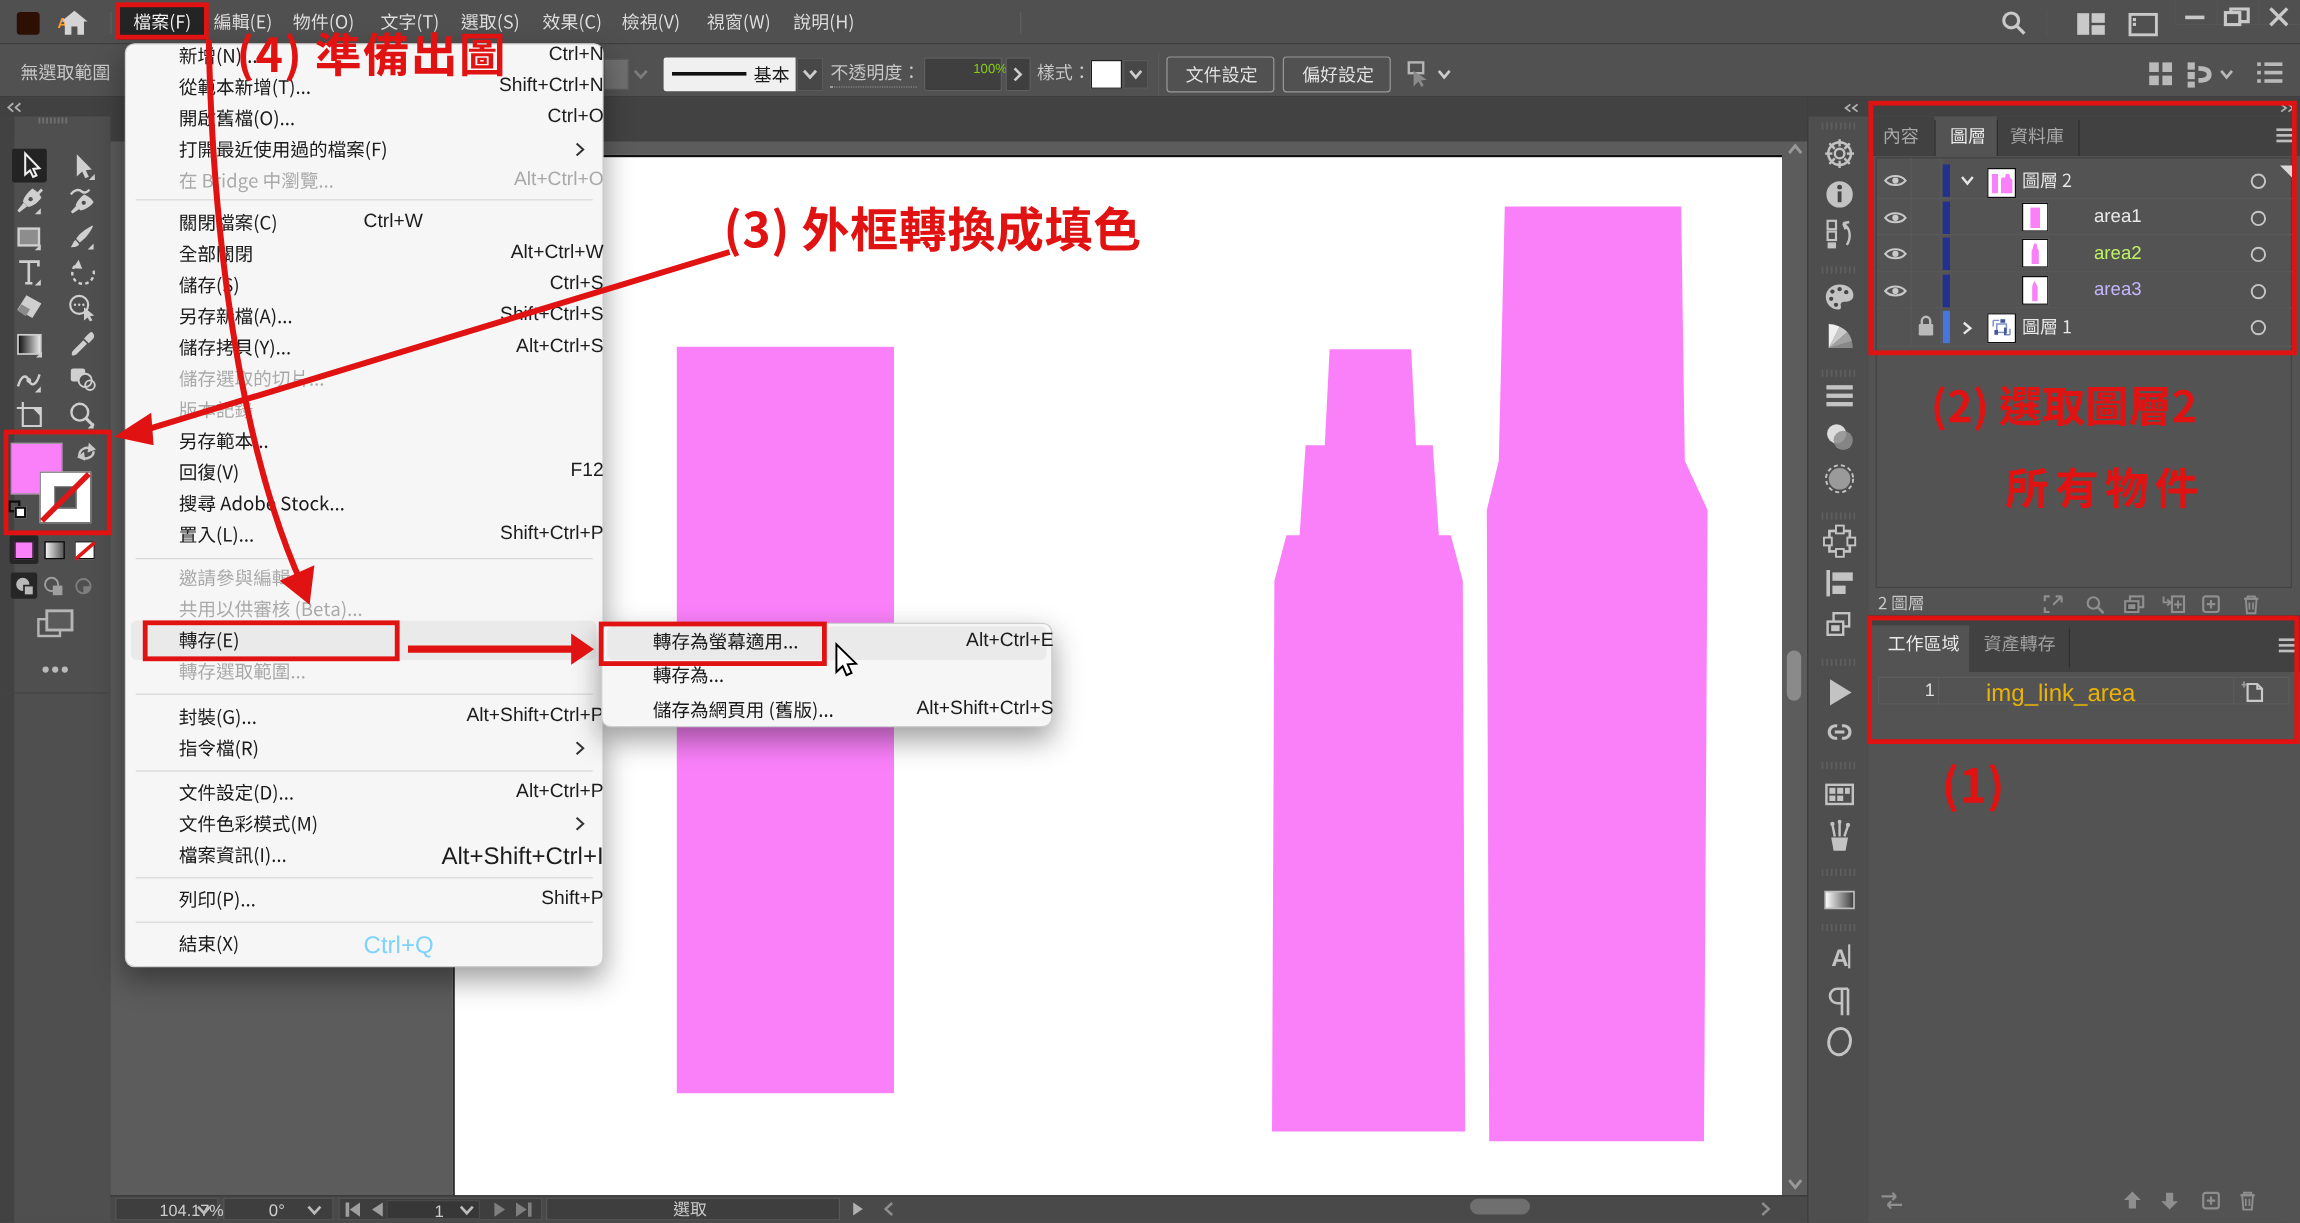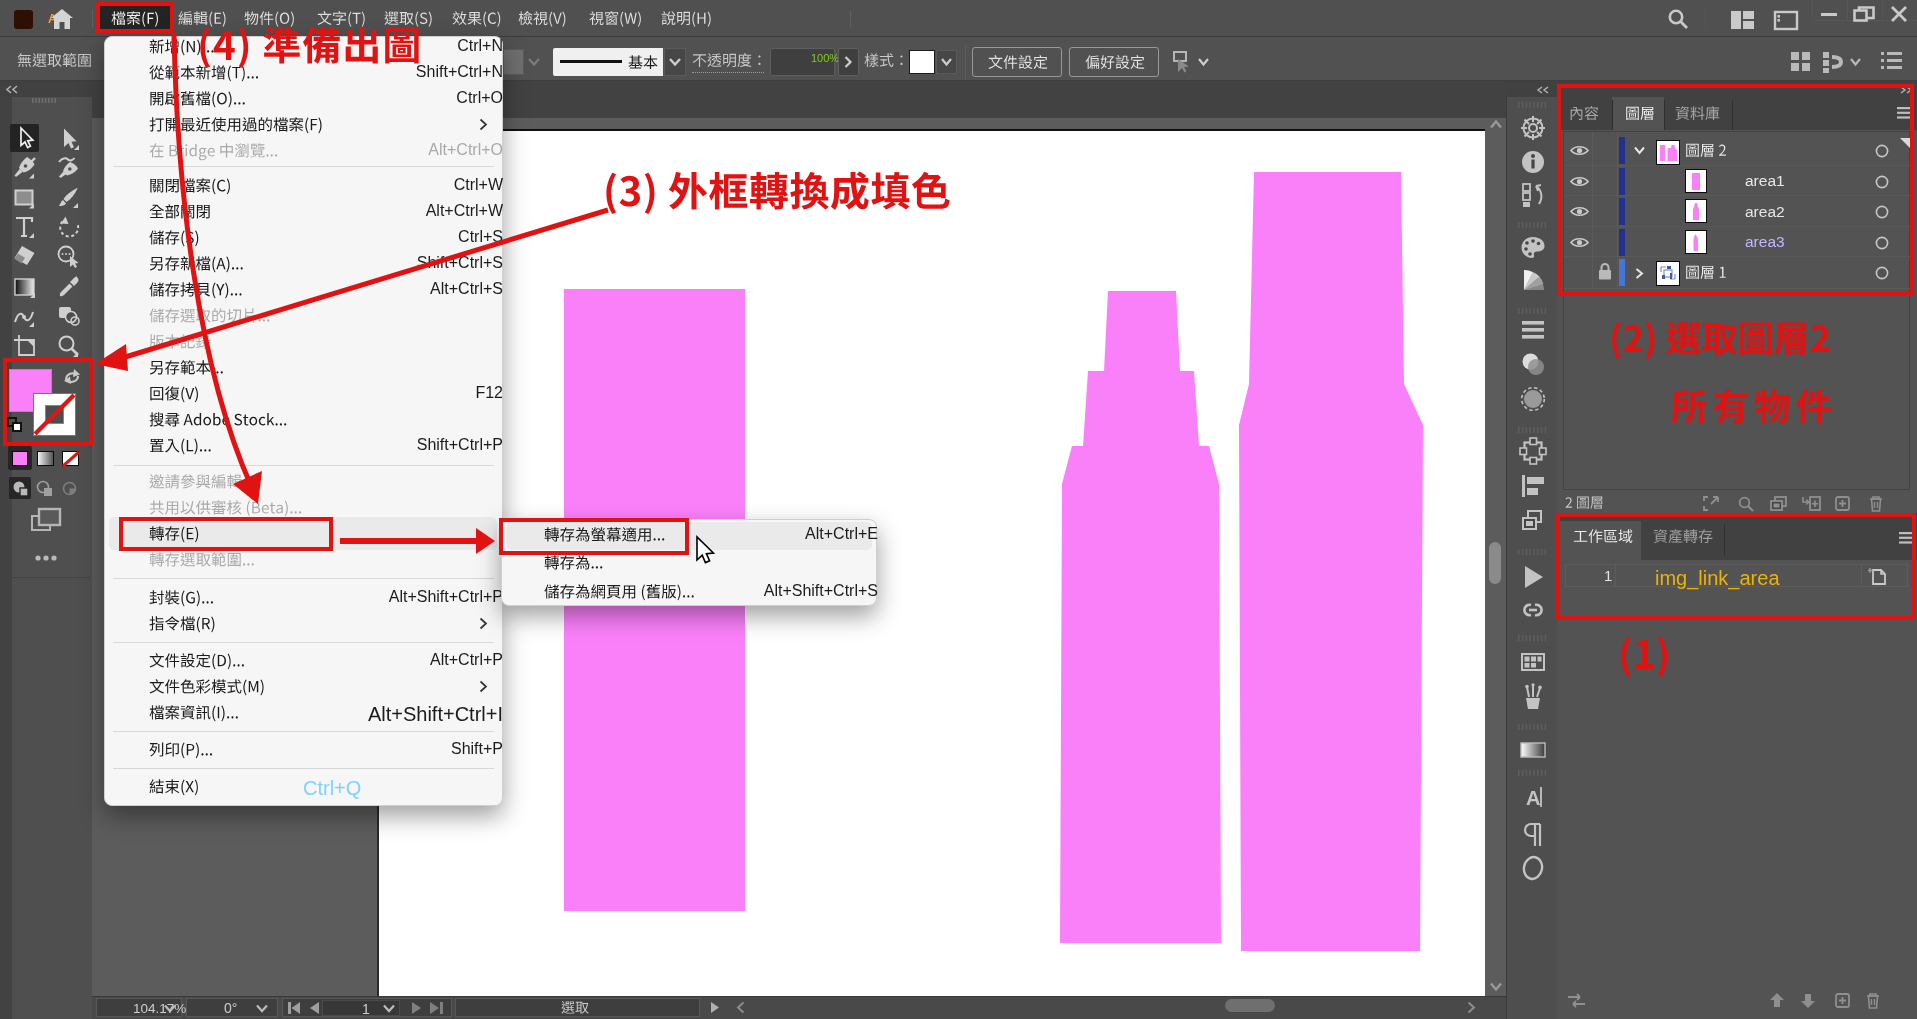--- a/index.html
+++ b/index.html
@@ -659,21 +659,21 @@
 <g fill="#46599c">
         <rect x="9" y="3" width="4" height="3"></rect>
         <rect x="4" y="12" width="3" height="4"></rect>
         <rect x="12" y="10" width="2" height="6"></rect>
       </g>
     </svg>
 <svg class="tx" style="left:1685px;top:140.2px;" width="43" height="20.2" viewBox="0 -15.8 43 20.2">
       <path fill="#e8e8e8" d="M5.4 -9.7H9.5V-8.7H5.4ZM4.9 -5.2H10V-1.9H4.9ZM4 -5.9V-1.2H11V-5.9ZM6.6 -4H8.3V-3.1H6.6ZM5.9 -4.6V-2.5H9.1V-4.6ZM3 -7.3V-6.6H12V-7.3H7.9V-8H10.5V-10.3H4.5V-8H7V-7.3ZM1.2 -12V1.2H2.3V0.6H12.7V1.2H13.8V-12ZM2.3 -0.4V-11H12.7V-0.4ZM20.6 -6.5C21 -6 21.5 -5.3 21.6 -4.9L22.4 -5.3C22.2 -5.7 21.7 -6.4 21.3 -6.9ZM25.7 -6.9C25.5 -6.4 25 -5.7 24.7 -5.3L25.4 -4.9C25.7 -5.3 26.1 -5.9 26.5 -6.5ZM18.2 -11H27.2V-9.8H18.2ZM18.9 -7.8V-3.9H28.3V-7.8H26.2L26.8 -8.6L26 -8.8H28.3V-11.9H17V-7.5C17 -5.1 16.9 -1.8 15.5 0.5C15.8 0.6 16.3 0.9 16.5 1.1C18 -1.3 18.2 -5 18.2 -7.5V-8.8H21.3L20.6 -8.6C20.8 -8.4 21 -8.1 21.1 -7.8ZM21.5 -8.8H25.8C25.6 -8.5 25.3 -8.2 25.1 -7.8H22.2C22 -8.1 21.8 -8.5 21.5 -8.8ZM20.7 -0.9H26.6V-0H20.7ZM20.7 -1.6V-2.5H26.6V-1.6ZM19.6 -3.2V1.2H20.7V0.7H26.6V1.2H27.7V-3.2ZM20 -7.1H23V-4.6H20ZM24.1 -7.1H27.2V-4.6H24.1ZM34 0H40.9V-1.2H37.9C37.3 -1.2 36.7 -1.1 36.1 -1.1C38.7 -3.5 40.4 -5.8 40.4 -8C40.4 -9.9 39.2 -11.2 37.2 -11.2C35.8 -11.2 34.8 -10.6 34 -9.6L34.8 -8.8C35.4 -9.5 36.1 -10.1 37 -10.1C38.4 -10.1 39.1 -9.2 39.1 -7.9C39.1 -6 37.5 -3.8 34 -0.8Z"></path>
     </svg>
 <div class="lt" style="left:1713px;top:172px;font-size:15.5px;color:#e8e8e8;font-weight:400">area1</div>
-<div class="lt" style="left:1713px;top:202.5px;font-size:15.5px;color:#e5e5e5;font-weight:400">area2</div>
+<div class="lt" style="left:1713px;top:202.5px;font-size:15.5px;color:#bef264;font-weight:400">area2</div>
 <div class="lt" style="left:1713px;top:233px;font-size:15.5px;color:#c4b5fd;font-weight:400">area3</div>
 <svg class="tx" style="left:1685px;top:262.2px;" width="43" height="20.2" viewBox="0 -15.8 43 20.2">
       <path fill="#e8e8e8" d="M5.4 -9.7H9.5V-8.7H5.4ZM4.9 -5.2H10V-1.9H4.9ZM4 -5.9V-1.2H11V-5.9ZM6.6 -4H8.3V-3.1H6.6ZM5.9 -4.6V-2.5H9.1V-4.6ZM3 -7.3V-6.6H12V-7.3H7.9V-8H10.5V-10.3H4.5V-8H7V-7.3ZM1.2 -12V1.2H2.3V0.6H12.7V1.2H13.8V-12ZM2.3 -0.4V-11H12.7V-0.4ZM20.6 -6.5C21 -6 21.5 -5.3 21.6 -4.9L22.4 -5.3C22.2 -5.7 21.7 -6.4 21.3 -6.9ZM25.7 -6.9C25.5 -6.4 25 -5.7 24.7 -5.3L25.4 -4.9C25.7 -5.3 26.1 -5.9 26.5 -6.5ZM18.2 -11H27.2V-9.8H18.2ZM18.9 -7.8V-3.9H28.3V-7.8H26.2L26.8 -8.6L26 -8.8H28.3V-11.9H17V-7.5C17 -5.1 16.9 -1.8 15.5 0.5C15.8 0.6 16.3 0.9 16.5 1.1C18 -1.3 18.2 -5 18.2 -7.5V-8.8H21.3L20.6 -8.6C20.8 -8.4 21 -8.1 21.1 -7.8ZM21.5 -8.8H25.8C25.6 -8.5 25.3 -8.2 25.1 -7.8H22.2C22 -8.1 21.8 -8.5 21.5 -8.8ZM20.7 -0.9H26.6V-0H20.7ZM20.7 -1.6V-2.5H26.6V-1.6ZM19.6 -3.2V1.2H20.7V0.7H26.6V1.2H27.7V-3.2ZM20 -7.1H23V-4.6H20ZM24.1 -7.1H27.2V-4.6H24.1ZM34.7 0H40.7V-1.1H38.5V-11H37.5C36.9 -10.7 36.1 -10.4 35.2 -10.2V-9.3H37.1V-1.1H34.7Z"></path>
     </svg>
 <svg class="ic" style="left:1875px;top:144px" width="14" height="14" viewBox="0 0 14 14">
       <circle cx="7" cy="7" r="5.6" fill="none" stroke="#c6c6c6" stroke-width="1.6"></circle>
     </svg>
 <svg class="ic" style="left:1875px;top:174.5px" width="14" height="14" viewBox="0 0 14 14">
       <circle cx="7" cy="7" r="5.6" fill="none" stroke="#c6c6c6" stroke-width="1.6"></circle>
     </svg>
@@ -783,21 +783,21 @@
 <svg class="ic" style="left:479px;top:118px" width="9" height="13" viewBox="0 0 9 13">
       <path d="M1.5 1.5 L7 6.5 L1.5 11.5" fill="none" stroke="#333" stroke-width="1.7"></path>
     </svg>
 <svg class="tx" style="left:148.5px;top:139.7px;" width="131" height="20.9" viewBox="0 -16.3 131 20.9">
       <path fill="#a9a9a9" d="M6.1 -13C5.8 -12.2 5.6 -11.4 5.2 -10.6H1V-9.5H4.7C3.7 -7.5 2.4 -5.7 0.6 -4.4C0.8 -4.2 1.1 -3.7 1.2 -3.4C1.8 -3.8 2.4 -4.4 3 -4.9V1.2H4.2V-6.3C4.9 -7.3 5.5 -8.4 6 -9.5H14.6V-10.6H6.5C6.8 -11.3 7.1 -12 7.3 -12.7ZM9.3 -8.7V-5.7H5.8V-4.6H9.3V-0.2H5.2V0.9H14.5V-0.2H10.4V-4.6H13.9V-5.7H10.4V-8.7ZM20.5 0H24.1C26.7 0 28.5 -1.1 28.5 -3.3C28.5 -4.9 27.5 -5.8 26.1 -6V-6.1C27.2 -6.5 27.8 -7.5 27.8 -8.6C27.8 -10.6 26.2 -11.4 23.9 -11.4H20.5ZM22 -6.5V-10.2H23.7C25.5 -10.2 26.4 -9.7 26.4 -8.4C26.4 -7.2 25.6 -6.5 23.7 -6.5ZM22 -1.1V-5.4H23.9C25.9 -5.4 27 -4.8 27 -3.4C27 -1.8 25.9 -1.1 23.9 -1.1ZM30.6 0H32V-5.4C32.6 -6.8 33.4 -7.4 34.1 -7.4C34.5 -7.4 34.7 -7.3 34.9 -7.2L35.2 -8.4C34.9 -8.6 34.7 -8.6 34.3 -8.6C33.4 -8.6 32.5 -8 31.9 -6.9H31.9L31.7 -8.4H30.6ZM36.6 0H38V-8.4H36.6ZM37.3 -10.2C37.9 -10.2 38.3 -10.5 38.3 -11.1C38.3 -11.6 37.9 -12 37.3 -12C36.8 -12 36.4 -11.6 36.4 -11.1C36.4 -10.5 36.8 -10.2 37.3 -10.2ZM43.7 0.2C44.7 0.2 45.6 -0.3 46.3 -1H46.3L46.5 0H47.6V-12.3H46.2V-9.1L46.3 -7.7C45.5 -8.3 44.9 -8.6 43.9 -8.6C42 -8.6 40.3 -6.9 40.3 -4.2C40.3 -1.4 41.6 0.2 43.7 0.2ZM44 -1C42.6 -1 41.7 -2.2 41.7 -4.2C41.7 -6.1 42.8 -7.4 44.1 -7.4C44.8 -7.4 45.5 -7.2 46.2 -6.6V-2.1C45.5 -1.4 44.8 -1 44 -1ZM53.3 3.9C55.9 3.9 57.6 2.5 57.6 1C57.6 -0.4 56.6 -1 54.6 -1H53C51.8 -1 51.5 -1.4 51.5 -2C51.5 -2.4 51.7 -2.7 52 -3C52.4 -2.8 52.9 -2.7 53.3 -2.7C55 -2.7 56.4 -3.8 56.4 -5.6C56.4 -6.3 56.1 -6.9 55.7 -7.3H57.4V-8.4H54.5C54.2 -8.5 53.8 -8.6 53.3 -8.6C51.6 -8.6 50.1 -7.5 50.1 -5.6C50.1 -4.6 50.7 -3.8 51.2 -3.4V-3.3C50.8 -3 50.3 -2.4 50.3 -1.7C50.3 -1.1 50.6 -0.6 51.1 -0.4V-0.3C50.3 0.2 49.8 0.9 49.8 1.6C49.8 3.1 51.3 3.9 53.3 3.9ZM53.3 -3.6C52.3 -3.6 51.5 -4.4 51.5 -5.6C51.5 -6.9 52.3 -7.6 53.3 -7.6C54.3 -7.6 55.1 -6.9 55.1 -5.6C55.1 -4.4 54.3 -3.6 53.3 -3.6ZM53.5 2.9C52 2.9 51.1 2.3 51.1 1.4C51.1 0.9 51.3 0.4 51.9 0C52.3 0.1 52.7 0.1 53 0.1H54.5C55.6 0.1 56.2 0.4 56.2 1.2C56.2 2.1 55.1 2.9 53.5 2.9ZM62.6 0.2C63.8 0.2 64.7 -0.2 65.4 -0.7L64.9 -1.6C64.2 -1.2 63.6 -0.9 62.8 -0.9C61.2 -0.9 60.1 -2.1 60 -3.9H65.7C65.7 -4.1 65.7 -4.4 65.7 -4.7C65.7 -7.1 64.5 -8.6 62.4 -8.6C60.4 -8.6 58.6 -6.9 58.6 -4.2C58.6 -1.4 60.4 0.2 62.6 0.2ZM60 -4.9C60.1 -6.6 61.2 -7.5 62.4 -7.5C63.7 -7.5 64.5 -6.6 64.5 -4.9ZM76.9 -13V-10.2H71.3V-2.9H72.5V-3.8H76.9V1.2H78.2V-3.8H82.6V-3H83.8V-10.2H78.2V-13ZM72.5 -5V-9.1H76.9V-5ZM82.6 -5H78.2V-9.1H82.6ZM86.5 -12C87.2 -11.4 88 -10.5 88.4 -9.9L89.2 -10.6C88.8 -11.2 87.9 -12 87.2 -12.6ZM85.9 -7.9C86.6 -7.3 87.5 -6.5 87.9 -6L88.6 -6.7C88.2 -7.2 87.3 -8 86.6 -8.5ZM86.2 0.2 87.1 0.7C87.7 -0.6 88.5 -2.5 89 -4L88.3 -4.6C87.6 -3 86.8 -1 86.2 0.2ZM90 -2.3C90.3 -1.7 90.6 -0.9 90.8 -0.4L91.5 -0.7C91.4 -1.2 91 -2 90.7 -2.5ZM96.5 -11.3V-2.5H97.4V-11.3ZM98.5 -12.9V-0.2C98.5 0 98.4 0.1 98.2 0.1C98 0.1 97.3 0.1 96.6 0.1C96.7 0.4 96.8 0.8 96.9 1.1C97.9 1.1 98.6 1.1 99 0.9C99.3 0.7 99.5 0.4 99.5 -0.2V-12.9ZM92.6 -8.1C91.8 -6.9 90.3 -5.9 88.9 -5.3C89.1 -5.1 89.4 -4.7 89.5 -4.5C89.9 -4.7 90.3 -5 90.7 -5.3V-4.7H92.1V-3.7H89.5V-2.8H92.1V-0.4L89 -0.1L89.2 0.8C90.9 0.6 93.5 0.3 95.9 0V-0.8L94.4 -0.7C94.6 -1.1 94.9 -1.7 95.1 -2.3L94.3 -2.6C94.1 -2 93.8 -1.2 93.5 -0.6L92.9 -0.5V-2.8H95.6V-3.7H92.9V-4.7H94.5V-5.5H91C91.6 -5.9 92.1 -6.3 92.5 -6.8C93.6 -6.2 94.9 -5.4 95.5 -4.8L96.1 -5.5C95.4 -6.1 94.1 -6.9 93 -7.4L93.2 -7.7ZM89.5 -7.3C89.7 -7.5 90 -7.7 91.7 -8.6L91.8 -8.1L92.5 -8.4L92.5 -8.4C92.7 -8.3 92.9 -8.1 93 -7.9C93.9 -8.7 94.2 -10 94.3 -11.5H95.1C95 -9.5 94.9 -8.7 94.8 -8.5C94.7 -8.3 94.6 -8.3 94.5 -8.3C94.3 -8.3 94.1 -8.3 93.8 -8.4C93.9 -8.2 93.9 -7.8 93.9 -7.5C94.3 -7.5 94.6 -7.5 94.8 -7.5C95.1 -7.6 95.2 -7.7 95.4 -7.9C95.7 -8.2 95.8 -9.2 95.9 -12C95.9 -12.1 95.9 -12.4 95.9 -12.4H92.6V-11.5H93.5C93.4 -10.2 93.2 -9.1 92.5 -8.4C92.4 -9.1 92.1 -10.1 91.7 -10.8L91 -10.6C91.2 -10.2 91.3 -9.8 91.5 -9.4L90.4 -8.8V-11.4C91.1 -11.6 91.9 -12 92.5 -12.4L91.8 -13C91.3 -12.6 90.4 -12.2 89.5 -11.9V-8.9C89.5 -8.3 89.3 -8.1 89.2 -8.1C89.3 -7.9 89.5 -7.5 89.5 -7.3ZM105 -4.3H112.2V-3.5H105ZM105 -2.8H112.2V-2.1H105ZM105 -5.7H112.2V-4.9H105ZM110.1 -10.7V-10H114.7V-10.7ZM113.4 -8.7H114.4V-7.6H113.4ZM111.7 -8.7H112.7V-7.6H111.7ZM110.1 -8.7H111V-7.6H110.1ZM109.3 -9.4V-6.9H115.3V-9.4ZM103.9 -6.4V-1.4H106.1C105.6 -0.3 104.5 0.1 101.5 0.3C101.7 0.6 101.9 1 102 1.2C105.4 0.9 106.7 0.2 107.2 -1.4H109.5V-0.3C109.5 0.8 109.9 1 111.4 1C111.7 1 113.8 1 114.1 1C115.2 1 115.6 0.7 115.7 -0.9C115.4 -1 114.9 -1.1 114.7 -1.3C114.6 -0 114.5 0.1 114 0.1C113.5 0.1 111.8 0.1 111.5 0.1C110.8 0.1 110.7 0.1 110.7 -0.3V-1.4H113.3V-6.4ZM110.1 -13C109.7 -12.2 109.1 -11.1 108.2 -10.4C108.4 -10.3 108.8 -10 109 -9.7C109.6 -10.2 110 -10.8 110.3 -11.3H115.5V-12.1H110.8C110.9 -12.4 111 -12.6 111.1 -12.8ZM104.9 -11H103.2V-11.7H104.9ZM108.4 -12.5H102.2V-7H108.5V-7.8H105.8V-8.7H108V-11H105.8V-11.7H108.4ZM104.9 -8.7V-7.8H103.2V-8.7ZM103.2 -10.3H107V-9.4H103.2ZM118.5 0.2C119.1 0.2 119.5 -0.2 119.5 -0.9C119.5 -1.5 119.1 -2 118.5 -2C117.9 -2 117.5 -1.5 117.5 -0.9C117.5 -0.2 117.9 0.2 118.5 0.2ZM122.8 0.2C123.4 0.2 123.8 -0.2 123.8 -0.9C123.8 -1.5 123.4 -2 122.8 -2C122.2 -2 121.8 -1.5 121.8 -0.9C121.8 -0.2 122.2 0.2 122.8 0.2ZM127.1 0.2C127.7 0.2 128.1 -0.2 128.1 -0.9C128.1 -1.5 127.7 -2 127.1 -2C126.5 -2 126.1 -1.5 126.1 -0.9C126.1 -0.2 126.5 0.2 127.1 0.2Z"></path>
     </svg>
 <div class="lt" style="left:271px;top:140.5px;width:200px;text-align:right;font-size:16px;color:#a9a9a9;font-weight:400">Alt+Ctrl+O</div>
 <svg class="tx" style="left:148.5px;top:174.7px;" width="84" height="20.9" viewBox="0 -16.3 84 20.9">
       <path fill="#1c1c1c" d="M3.7 -3.3C3.9 -3.3 4.3 -3.4 6.7 -3.7L6.9 -3.2H6.4V-1.8L6.3 -1.5H4.9V-2.9H4.1V-0.7H6.2C5.9 -0.3 5.4 0.1 4.4 0.4C4.6 0.6 4.9 0.9 5 1.1C6.9 0.5 7.2 -0.6 7.2 -1.8V-3.2H7L7.6 -3.4C7.4 -3.8 7.1 -4.5 6.8 -5.1L6.1 -4.9L6.5 -4.3L4.9 -4.2C5.7 -4.7 6.5 -5.5 7.2 -6.3L6.6 -6.7C6.4 -6.5 6.1 -6.2 5.9 -6L4.7 -5.9C5.1 -6.3 5.6 -6.8 6 -7.3L5.4 -7.6H7V-12.4H1.3V1.3H2.5V-7.6H5.1C4.8 -6.9 4.2 -6.3 4 -6.2C3.8 -6 3.7 -5.9 3.5 -5.9C3.6 -5.7 3.7 -5.3 3.8 -5.1C3.9 -5.2 4.2 -5.2 5.2 -5.3C4.8 -4.9 4.4 -4.6 4.3 -4.5C4 -4.2 3.7 -4.1 3.5 -4C3.5 -3.8 3.7 -3.4 3.7 -3.3ZM10.6 -2.9V-1.5H9.1V-3.2H8.2V1H9.1V-0.7H10.6V-0.3H11.4V-2.9ZM5.9 -9.6V-8.4H2.5V-9.6ZM5.9 -10.4H2.5V-11.5H5.9ZM13.1 -9.6V-8.4H9.5V-9.6ZM13.1 -10.4H9.5V-11.5H13.1ZM8 -3.3C8.2 -3.3 8.5 -3.4 11 -3.7L11.2 -3.1L11.9 -3.4C11.7 -3.8 11.3 -4.6 11 -5.1L10.4 -4.9L10.7 -4.3L9.2 -4.1C10 -4.7 10.8 -5.5 11.5 -6.3L10.8 -6.8C10.6 -6.5 10.4 -6.2 10.2 -6L9 -5.9C9.4 -6.3 9.8 -6.8 10.2 -7.3L9.6 -7.6H13.1V-0.2C13.1 -0 13.1 0 12.8 0.1C12.6 0.1 12 0.1 11.3 0C11.5 0.4 11.6 0.9 11.7 1.2C12.6 1.2 13.3 1.2 13.7 1C14.1 0.8 14.2 0.4 14.2 -0.2V-12.4H8.4V-7.6H9.4C9 -6.9 8.4 -6.3 8.3 -6.2C8.1 -6 7.9 -5.9 7.8 -5.9C7.9 -5.7 8 -5.3 8 -5.1C8.2 -5.1 8.4 -5.2 9.5 -5.3C9.1 -4.9 8.7 -4.6 8.5 -4.5C8.2 -4.2 8 -4 7.7 -4C7.8 -3.8 7.9 -3.4 8 -3.3ZM23.7 -6.6V-5.3H19.3V-4.3H23.3C22.2 -2.9 20.5 -1.6 18.9 -1C19.2 -0.8 19.5 -0.4 19.7 -0.1C21.1 -0.8 22.6 -2 23.7 -3.4V-0.4C23.7 -0.2 23.7 -0.2 23.5 -0.1C23.3 -0.1 22.7 -0.1 22 -0.2C22.2 0.1 22.4 0.5 22.4 0.8C23.3 0.8 23.9 0.8 24.3 0.6C24.7 0.5 24.8 0.2 24.8 -0.4V-4.3H27.2V-5.3H24.8V-6.6ZM21.4 -9.3V-7.9H18.1V-9.3ZM21.4 -10.2H18.1V-11.5H21.4ZM28.5 -9.3V-7.9H25V-9.3ZM28.5 -10.2H25V-11.5H28.5ZM29.1 -12.4H23.9V-7H28.5V-0.3C28.5 -0 28.4 0 28.1 0.1C27.8 0.1 26.8 0.1 25.8 0C26 0.4 26.2 0.9 26.2 1.2C27.6 1.2 28.5 1.2 29 1C29.5 0.8 29.7 0.4 29.7 -0.3V-12.4ZM16.9 -12.4V1.3H18.1V-7H22.5V-12.4ZM39.2 -7.7H43.3V-6.2H39.2ZM38.2 -8.5V-5.4H44.4V-8.5ZM33.9 -13V-9.7H31.8V-8.6H33.8C33.3 -6.5 32.4 -4 31.5 -2.7C31.7 -2.4 31.9 -2 32.1 -1.7C32.8 -2.7 33.4 -4.3 33.9 -6V1.2H34.9V-6.1C35.4 -5.3 35.9 -4.3 36.1 -3.8L36.8 -4.7C36.5 -5.1 35.3 -6.9 34.9 -7.4V-8.6H36.5V-9.7H34.9V-13ZM40.6 -1.5V-0.3H38.2V-1.5ZM41.6 -1.5H44.1V-0.3H41.6ZM40.6 -2.4H38.2V-3.6H40.6ZM41.6 -2.4V-3.6H44.1V-2.4ZM37.1 -4.5V1.2H38.2V0.6H44.1V1.2H45.3V-4.5ZM43.8 -12.9C43.6 -12.3 43.2 -11.4 42.8 -10.8L43.6 -10.5H41.7V-13H40.6V-10.5H38.5L39.4 -10.8C39.2 -11.4 38.8 -12.2 38.4 -12.8L37.4 -12.5C37.8 -11.9 38.2 -11.1 38.4 -10.5H36.7V-8H37.8V-9.6H44.6V-8H45.7V-10.5H43.7C44.1 -11 44.5 -11.8 44.9 -12.5ZM51.2 -2.2C50.4 -1.3 48.9 -0.5 47.5 -0C47.8 0.2 48.3 0.5 48.5 0.8C49.8 0.2 51.4 -0.8 52.4 -1.9ZM56 -1.7C57.4 -1 59.2 0.1 60.1 0.8L60.9 0C60 -0.7 58.2 -1.8 56.8 -2.4ZM47.3 -3.6V-2.6H53.6V1.2H54.8V-2.6H61.2V-3.6H54.8V-4.9H53.6V-3.6ZM53.2 -12.8C53.4 -12.5 53.6 -12.2 53.7 -11.9H47.7V-9.6H48.8V-10.9H59.7V-9.6H60.8V-11.9H55.1C54.9 -12.2 54.6 -12.7 54.3 -13.1ZM56.4 -8.2C55.9 -7.5 55.2 -7 54.4 -6.6C53.4 -6.9 52.4 -7 51.4 -7.2C51.7 -7.5 52 -7.8 52.3 -8.2ZM49.4 -6.6C50.6 -6.4 51.7 -6.3 52.7 -6.1C51.3 -5.7 49.6 -5.5 47.5 -5.4C47.6 -5.1 47.8 -4.8 47.9 -4.4C50.7 -4.6 53 -4.9 54.7 -5.7C56.7 -5.2 58.5 -4.7 59.7 -4.2L60.9 -5C59.6 -5.5 57.9 -5.9 56 -6.3C56.7 -6.8 57.3 -7.4 57.8 -8.2H61.1V-9.1H58.3C58.4 -9.3 58.5 -9.6 58.6 -9.9L57.5 -10.2C57.4 -9.8 57.2 -9.4 57 -9.1H53.2C53.6 -9.5 53.9 -10 54.2 -10.4L53 -10.7C52.7 -10.2 52.3 -9.7 51.8 -9.1H47.5V-8.2H51C50.5 -7.6 49.9 -7.1 49.4 -6.6ZM65.7 3 66.6 2.7C65.2 0.4 64.6 -2.2 64.6 -4.8C64.6 -7.4 65.2 -10.1 66.6 -12.3L65.7 -12.7C64.3 -10.4 63.4 -7.9 63.4 -4.8C63.4 -1.8 64.3 0.7 65.7 3ZM73.1 0.2C74.6 0.2 75.7 -0.4 76.6 -1.4L75.8 -2.3C75.1 -1.5 74.2 -1.1 73.1 -1.1C71 -1.1 69.6 -2.9 69.6 -5.7C69.6 -8.6 71.1 -10.3 73.2 -10.3C74.2 -10.3 74.9 -9.9 75.5 -9.2L76.3 -10.2C75.6 -10.9 74.6 -11.6 73.2 -11.6C70.3 -11.6 68.1 -9.3 68.1 -5.7C68.1 -2 70.2 0.2 73.1 0.2ZM78.7 3C80.1 0.7 80.9 -1.8 80.9 -4.8C80.9 -7.9 80.1 -10.4 78.7 -12.7L77.8 -12.3C79.1 -10.1 79.8 -7.4 79.8 -4.8C79.8 -2.2 79.1 0.4 77.8 2.7Z"></path>
     </svg>
-<div class="lt" style="left:271px;top:175.5px;width:200px;text-align:right;font-size:16px;color:#1c1c1c;font-weight:400">Ctrl+W</div>
+<div class="lt" style="left:271px;top:175.5px;width:200px;font-size:16px;color:#1c1c1c;font-weight:400">Ctrl+W</div>
 <svg class="tx" style="left:148.5px;top:200.7px;" width="64" height="20.9" viewBox="0 -16.3 64 20.9">
       <path fill="#1c1c1c" d="M1.2 -0.2V0.8H14.4V-0.2H8.3V-2.9H12.7V-3.9H8.3V-6.3H12.1V-7.3H3.4V-6.3H7.1V-3.9H2.7V-2.9H7.1V-0.2ZM3.6 -12.6V-11.5H6.4C4.8 -9.8 2.5 -8 0.6 -7.1C0.9 -6.9 1.1 -6.5 1.3 -6.2C3.5 -7.3 6.1 -9.5 7.7 -11.5C9.3 -9.4 11.8 -7.4 14.2 -6.3C14.4 -6.6 14.7 -7.1 15 -7.3C12.5 -8.3 9.8 -10.4 8.4 -12.6ZM17.7 -9.7C18.1 -8.9 18.5 -7.8 18.7 -7.1L19.7 -7.4C19.6 -8.1 19.2 -9.2 18.7 -10ZM25.2 -12.2V1.2H26.3V-11.1H28.8C28.3 -9.9 27.7 -8.3 27.1 -6.9C28.5 -5.5 28.9 -4.4 28.9 -3.4C28.9 -2.9 28.8 -2.4 28.5 -2.2C28.3 -2.1 28.1 -2.1 27.9 -2C27.6 -2 27.1 -2 26.7 -2.1C26.9 -1.8 27 -1.3 27 -1C27.5 -1 27.9 -1 28.3 -1C28.7 -1.1 29 -1.1 29.3 -1.3C29.8 -1.7 30 -2.4 30 -3.3C30 -4.4 29.7 -5.6 28.3 -7.1C28.9 -8.5 29.7 -10.3 30.2 -11.7L29.4 -12.2L29.2 -12.2ZM19.3 -12.8C19.6 -12.3 19.8 -11.7 20 -11.2H16.7V-10.1H24.1V-11.2H21.2C21 -11.7 20.7 -12.5 20.4 -13.1ZM22.2 -10C22 -9.2 21.5 -7.9 21.1 -7H16.3V-5.9H24.4V-7H22.2C22.6 -7.8 23 -8.9 23.4 -9.8ZM17.2 -4.5V1.1H18.3V0.4H22.5V1H23.7V-4.5ZM18.3 -0.7V-3.5H22.5V-0.7ZM34.7 -3.3C34.9 -3.3 35.3 -3.4 37.7 -3.7L37.9 -3.2H37.4V-1.8L37.3 -1.5H35.9V-2.9H35.1V-0.7H37.2C36.9 -0.3 36.4 0.1 35.4 0.4C35.6 0.6 35.9 0.9 36 1.1C37.9 0.5 38.2 -0.6 38.2 -1.8V-3.2H38L38.6 -3.4C38.4 -3.8 38.1 -4.5 37.8 -5.1L37.1 -4.9L37.5 -4.3L35.9 -4.2C36.7 -4.7 37.5 -5.5 38.2 -6.3L37.6 -6.7C37.4 -6.5 37.1 -6.2 36.9 -6L35.7 -5.9C36.1 -6.3 36.6 -6.8 37 -7.3L36.4 -7.6H38V-12.4H32.3V1.3H33.5V-7.6H36.1C35.8 -6.9 35.2 -6.3 35 -6.2C34.8 -6 34.7 -5.9 34.5 -5.9C34.6 -5.7 34.7 -5.3 34.8 -5.1C34.9 -5.2 35.2 -5.2 36.2 -5.3C35.8 -4.9 35.4 -4.6 35.3 -4.5C35 -4.2 34.7 -4.1 34.5 -4C34.5 -3.8 34.7 -3.4 34.7 -3.3ZM41.6 -2.9V-1.5H40.1V-3.2H39.2V1H40.1V-0.7H41.6V-0.3H42.4V-2.9ZM36.9 -9.6V-8.4H33.5V-9.6ZM36.9 -10.4H33.5V-11.5H36.9ZM44.1 -9.6V-8.4H40.5V-9.6ZM44.1 -10.4H40.5V-11.5H44.1ZM39 -3.3C39.2 -3.3 39.5 -3.4 42 -3.7L42.2 -3.1L42.9 -3.4C42.7 -3.8 42.3 -4.6 42 -5.1L41.4 -4.9L41.7 -4.3L40.2 -4.1C41 -4.7 41.8 -5.5 42.5 -6.3L41.8 -6.8C41.6 -6.5 41.4 -6.2 41.2 -6L40 -5.9C40.4 -6.3 40.8 -6.8 41.2 -7.3L40.6 -7.6H44.1V-0.2C44.1 -0 44.1 0 43.8 0.1C43.6 0.1 43 0.1 42.3 0C42.5 0.4 42.6 0.9 42.7 1.2C43.6 1.2 44.3 1.2 44.7 1C45.1 0.8 45.2 0.4 45.2 -0.2V-12.4H39.4V-7.6H40.4C40 -6.9 39.4 -6.3 39.3 -6.2C39.1 -6 38.9 -5.9 38.8 -5.9C38.9 -5.7 39 -5.3 39 -5.1C39.2 -5.1 39.4 -5.2 40.5 -5.3C40.1 -4.9 39.7 -4.6 39.5 -4.5C39.2 -4.2 39 -4 38.7 -4C38.8 -3.8 38.9 -3.4 39 -3.3ZM54.7 -6.6V-5.3H50.3V-4.3H54.3C53.2 -2.9 51.5 -1.6 49.9 -1C50.2 -0.8 50.5 -0.4 50.7 -0.1C52.1 -0.8 53.6 -2 54.7 -3.4V-0.4C54.7 -0.2 54.7 -0.2 54.5 -0.1C54.3 -0.1 53.7 -0.1 53 -0.2C53.2 0.1 53.4 0.5 53.4 0.8C54.3 0.8 54.9 0.8 55.3 0.6C55.7 0.5 55.8 0.2 55.8 -0.4V-4.3H58.2V-5.3H55.8V-6.6ZM52.4 -9.3V-7.9H49.1V-9.3ZM52.4 -10.2H49.1V-11.5H52.4ZM59.5 -9.3V-7.9H56V-9.3ZM59.5 -10.2H56V-11.5H59.5ZM60.1 -12.4H54.9V-7H59.5V-0.3C59.5 -0 59.4 0 59.1 0.1C58.8 0.1 57.8 0.1 56.8 0C57 0.4 57.2 0.9 57.2 1.2C58.6 1.2 59.5 1.2 60 1C60.5 0.8 60.7 0.4 60.7 -0.3V-12.4ZM47.9 -12.4V1.3H49.1V-7H53.5V-12.4Z"></path>
     </svg>
 <div class="lt" style="left:271px;top:201.5px;width:200px;text-align:right;font-size:16px;color:#1c1c1c;font-weight:400">Alt+Ctrl+W</div>
 <svg class="tx" style="left:148.5px;top:226.7px;" width="52" height="20.9" viewBox="0 -16.3 52 20.9">
       <path fill="#1c1c1c" d="M4.2 -10.2V-9.3H8.5V-10.2ZM4.7 -8.1V-7.2H8.2V-8.1ZM4.7 -6V-5.1H8.2V-6ZM5.3 -12.3C5.7 -11.8 6.2 -11 6.4 -10.5L7.1 -11.1C6.9 -11.5 6.5 -12.2 6 -12.8ZM13.7 -12.5C13.2 -10.9 12.5 -9.5 11.7 -8.2H11.4V-10.2H12.8V-11.2H11.4V-12.9H10.4V-11.2H8.8V-10.2H10.4V-8.2H8.5V-7.2H10.9C10.1 -6.1 9.1 -5.2 8 -4.5C8.2 -4.3 8.6 -3.9 8.7 -3.6C9.1 -3.9 9.5 -4.2 9.9 -4.6V1.2H10.9V0.5H13.3V1.1H14.4V-5.6H11C11.4 -6.1 11.8 -6.6 12.2 -7.2H14.9V-8.2H12.8C13.6 -9.4 14.2 -10.8 14.7 -12.3ZM10.9 -2.1H13.3V-0.4H10.9ZM10.9 -3.1V-4.7H13.3V-3.1ZM3.3 -12.9C2.7 -10.6 1.6 -8.2 0.4 -6.6C0.6 -6.3 0.9 -5.7 1 -5.4C1.4 -6 1.8 -6.6 2.2 -7.3V1.2H3.2V-9.4C3.6 -10.4 4 -11.5 4.3 -12.6ZM4.5 -3.8V1.1H5.4V0.2H7.4V0.8H8.3V-3.8ZM5.4 -0.8V-2.9H7.4V-0.8ZM25 -5.4V-4.1H20.7V-3H25V-0.2C25 0.1 25 0.1 24.7 0.1C24.4 0.2 23.5 0.2 22.4 0.1C22.6 0.4 22.8 0.9 22.8 1.2C24.1 1.2 25 1.2 25.5 1.1C26 0.9 26.2 0.5 26.2 -0.1V-3H30.3V-4.1H26.2V-5C27.3 -5.7 28.5 -6.7 29.4 -7.6L28.6 -8.2L28.4 -8.1H22V-7.1H27.3C26.6 -6.4 25.8 -5.8 25 -5.4ZM21.5 -13C21.3 -12.4 21.1 -11.7 20.8 -11H16.5V-9.9H20.3C19.3 -7.7 17.9 -5.7 16 -4.4C16.2 -4.1 16.4 -3.6 16.6 -3.3C17.2 -3.8 17.9 -4.4 18.4 -5V1.2H19.6V-6.4C20.4 -7.5 21 -8.6 21.6 -9.9H30.1V-11H22.1C22.3 -11.6 22.5 -12.2 22.7 -12.7ZM34.7 3 35.6 2.7C34.2 0.4 33.6 -2.2 33.6 -4.8C33.6 -7.4 34.2 -10.1 35.6 -12.3L34.7 -12.7C33.3 -10.4 32.4 -7.9 32.4 -4.8C32.4 -1.8 33.3 0.7 34.7 3ZM41 0.2C43.3 0.2 44.8 -1.2 44.8 -3C44.8 -4.7 43.8 -5.5 42.5 -6.1L40.9 -6.8C40 -7.1 39 -7.5 39 -8.7C39 -9.7 39.8 -10.3 41.1 -10.3C42.1 -10.3 43 -9.9 43.7 -9.3L44.4 -10.2C43.6 -11 42.4 -11.6 41.1 -11.6C39 -11.6 37.5 -10.3 37.5 -8.6C37.5 -6.9 38.8 -6.1 39.8 -5.6L41.4 -4.9C42.5 -4.4 43.4 -4.1 43.4 -2.9C43.4 -1.8 42.5 -1.1 41 -1.1C39.8 -1.1 38.6 -1.6 37.8 -2.5L37 -1.5C38 -0.4 39.3 0.2 41 0.2ZM47 3C48.4 0.7 49.3 -1.8 49.3 -4.8C49.3 -7.9 48.4 -10.4 47 -12.7L46.1 -12.3C47.5 -10.1 48.1 -7.4 48.1 -4.8C48.1 -2.2 47.5 0.4 46.1 2.7Z"></path>
     </svg>
 <div class="lt" style="left:271px;top:227.5px;width:200px;text-align:right;font-size:16px;color:#1c1c1c;font-weight:400">Ctrl+S</div>
 <svg class="tx" style="left:148.5px;top:252.7px;" width="96" height="20.9" viewBox="0 -16.3 96 20.9">
       <path fill="#1c1c1c" d="M3.7 -11.2H11.9V-7.8H3.7ZM2.5 -12.3V-6.7H6.9C6.8 -6.2 6.8 -5.6 6.7 -5.1H1.1V-4.1H6.4C5.7 -2.1 4.3 -0.6 0.8 0.2C1 0.5 1.3 0.9 1.4 1.2C5.4 0.3 7 -1.6 7.7 -4.1H12.4C12.2 -1.4 12 -0.3 11.7 -0C11.5 0.1 11.3 0.1 11 0.1C10.7 0.1 9.7 0.1 8.7 0C8.9 0.4 9.1 0.8 9.1 1.2C10.1 1.2 11 1.2 11.5 1.2C12 1.2 12.4 1.1 12.7 0.7C13.2 0.2 13.4 -1.1 13.7 -4.6C13.7 -4.8 13.7 -5.1 13.7 -5.1H7.9C8 -5.6 8.1 -6.2 8.1 -6.7H13.1V-12.3ZM25 -5.4V-4.1H20.7V-3H25V-0.2C25 0.1 25 0.1 24.7 0.1C24.4 0.2 23.5 0.2 22.4 0.1C22.6 0.4 22.8 0.9 22.8 1.2C24.1 1.2 25 1.2 25.5 1.1C26 0.9 26.2 0.5 26.2 -0.1V-3H30.3V-4.1H26.2V-5C27.3 -5.7 28.5 -6.7 29.4 -7.6L28.6 -8.2L28.4 -8.1H22V-7.1H27.3C26.6 -6.4 25.8 -5.8 25 -5.4ZM21.5 -13C21.3 -12.4 21.1 -11.7 20.8 -11H16.5V-9.9H20.3C19.3 -7.7 17.9 -5.7 16 -4.4C16.2 -4.1 16.4 -3.6 16.6 -3.3C17.2 -3.8 17.9 -4.4 18.4 -5V1.2H19.6V-6.4C20.4 -7.5 21 -8.6 21.6 -9.9H30.1V-11H22.1C22.3 -11.6 22.5 -12.2 22.7 -12.7ZM33 -10.1C33.2 -9.4 33.5 -8.5 33.6 -7.9L34.5 -8.2C34.5 -8.8 34.2 -9.6 33.9 -10.3ZM36.7 -3.1C37.2 -2.3 37.8 -1.3 38 -0.6L38.8 -1.1C38.6 -1.7 38 -2.7 37.5 -3.5ZM33.2 -3.4C32.8 -2.4 32.3 -1.3 31.7 -0.6C31.9 -0.5 32.3 -0.2 32.5 -0C33.1 -0.8 33.7 -2 34.1 -3.2ZM39.8 -11.5V-6.2C39.8 -4.1 39.7 -1.4 38.4 0.5C38.6 0.6 39.1 0.9 39.3 1.2C40.7 -0.9 40.9 -3.9 40.9 -6.2V-6.7H43V1.2H44.1V-6.7H45.9V-7.8H40.9V-10.8C42.5 -11 44.3 -11.4 45.6 -11.9L44.7 -12.7C43.5 -12.3 41.5 -11.8 39.8 -11.5ZM34.3 -12.8C34.5 -12.4 34.8 -11.9 35 -11.4H31.9V-10.4H38.8V-11.4H36.3C36.1 -11.9 35.8 -12.6 35.5 -13.1ZM36.8 -10.3C36.7 -9.6 36.3 -8.6 36 -7.9H31.7V-6.9H34.9V-5.3H31.8V-4.2H34.9V1.2H36V-4.2H38.9V-5.3H36V-6.9H39V-7.9H37.1C37.4 -8.5 37.6 -9.3 37.9 -10.1ZM54.7 -7.7H58.8V-6.2H54.7ZM53.7 -8.5V-5.4H59.9V-8.5ZM49.4 -13V-9.7H47.3V-8.6H49.3C48.8 -6.5 47.9 -4 47 -2.7C47.2 -2.4 47.4 -2 47.6 -1.7C48.3 -2.7 48.9 -4.3 49.4 -6V1.2H50.4V-6.1C50.9 -5.3 51.4 -4.3 51.6 -3.8L52.3 -4.7C52 -5.1 50.8 -6.9 50.4 -7.4V-8.6H52V-9.7H50.4V-13ZM56.1 -1.5V-0.3H53.7V-1.5ZM57.1 -1.5H59.6V-0.3H57.1ZM56.1 -2.4H53.7V-3.6H56.1ZM57.1 -2.4V-3.6H59.6V-2.4ZM52.6 -4.5V1.2H53.7V0.6H59.6V1.2H60.8V-4.5ZM59.3 -12.9C59.1 -12.3 58.7 -11.4 58.3 -10.8L59.1 -10.5H57.2V-13H56.1V-10.5H54L54.9 -10.8C54.7 -11.4 54.3 -12.2 53.9 -12.8L52.9 -12.5C53.3 -11.9 53.7 -11.1 53.9 -10.5H52.2V-8H53.3V-9.6H60.1V-8H61.2V-10.5H59.2C59.6 -11 60 -11.8 60.4 -12.5ZM65.7 3 66.6 2.7C65.2 0.4 64.6 -2.2 64.6 -4.8C64.6 -7.4 65.2 -10.1 66.6 -12.3L65.7 -12.7C64.3 -10.4 63.4 -7.9 63.4 -4.8C63.4 -1.8 64.3 0.7 65.7 3ZM67.3 0H68.7L69.8 -3.5H74L75.1 0H76.6L72.7 -11.4H71.1ZM70.2 -4.6 70.8 -6.4C71.2 -7.6 71.5 -8.9 71.9 -10.2H72C72.3 -8.9 72.7 -7.6 73.1 -6.4L73.6 -4.6ZM78.2 3C79.6 0.7 80.5 -1.8 80.5 -4.8C80.5 -7.9 79.6 -10.4 78.2 -12.7L77.3 -12.3C78.6 -10.1 79.3 -7.4 79.3 -4.8C79.3 -2.2 78.6 0.4 77.3 2.7ZM84.1 0.2C84.6 0.2 85.1 -0.2 85.1 -0.9C85.1 -1.5 84.6 -2 84.1 -2C83.5 -2 83 -1.5 83 -0.9C83 -0.2 83.5 0.2 84.1 0.2ZM88.4 0.2C88.9 0.2 89.4 -0.2 89.4 -0.9C89.4 -1.5 88.9 -2 88.4 -2C87.8 -2 87.3 -1.5 87.3 -0.9C87.3 -0.2 87.8 0.2 88.4 0.2ZM92.7 0.2C93.2 0.2 93.7 -0.2 93.7 -0.9C93.7 -1.5 93.2 -2 92.7 -2C92.1 -2 91.7 -1.5 91.7 -0.9C91.7 -0.2 92.1 0.2 92.7 0.2Z"></path>

